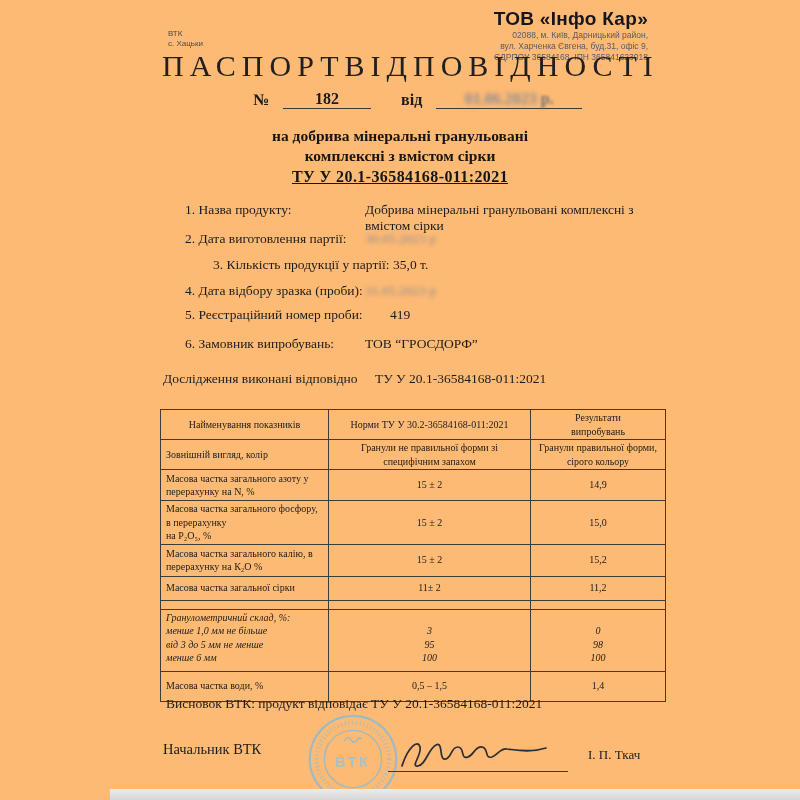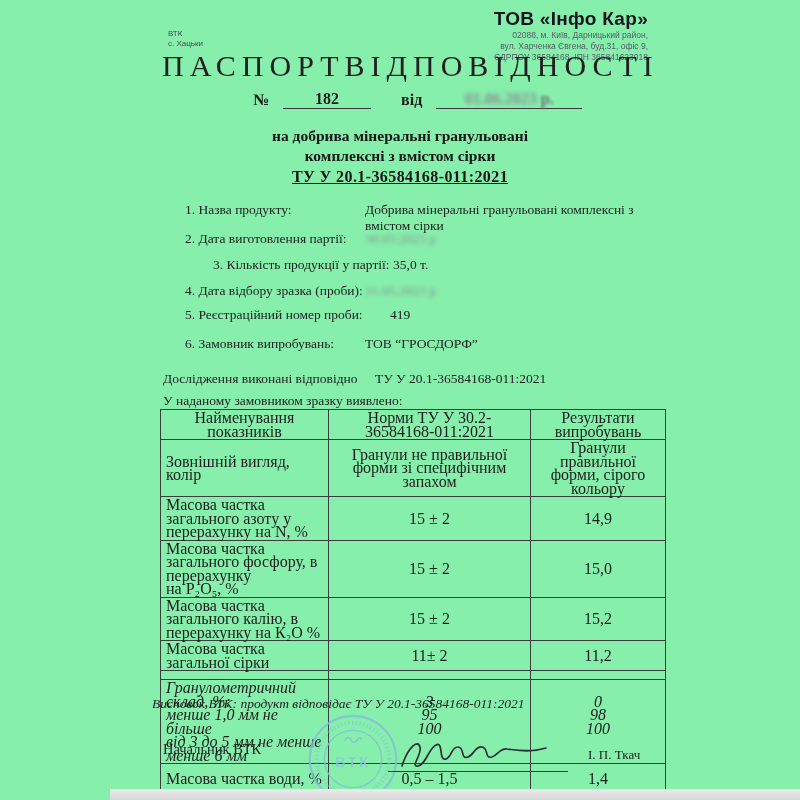--- a/index.html
+++ b/index.html
@@ -1,17 +1,17 @@
 <!DOCTYPE html>
 <html><head>
 <meta charset="utf-8">
 <style>
   html,body{margin:0;padding:0;background:#ffffff;}
   .page{
-    position:relative;width:800px;height:800px;background:#86efac;overflow:hidden;
+    position:relative;width:800px;height:800px;background:#fdba74;overflow:hidden;
     font-family:"Liberation Serif", serif;color:#1c1c1c;
   }
   
   .letterhead{position:absolute;top:8px;right:152px;text-align:right;}
   .company-name{font-family:"Liberation Sans",sans-serif;font-weight:bold;font-size:19px;color:#15151f;letter-spacing:.3px;}
   .address-line{font-family:"Liberation Sans",sans-serif;font-size:8.5px;color:#5a5a66;line-height:11px;}
   .vtk-note{position:absolute;left:168px;top:29px;font-family:"Liberation Sans",sans-serif;font-size:8px;color:#4a4a52;line-height:9.5px;}
   
   .doc-title{position:absolute;left:162px;top:49px;width:494px;display:flex;justify-content:space-between;font-size:30px;letter-spacing:6px;color:#202020;}
   .doc-number-line{position:absolute;left:253px;top:90px;font-size:16px;font-weight:bold;display:flex;align-items:flex-end;}
@@ -29,30 +29,30 @@
   .detail-row{position:absolute;left:185px;width:470px;font-size:13.5px;}
   .detail-label{display:inline-block;}
   .detail-value{position:absolute;left:180px;top:0;width:300px;line-height:16px;}
   .d1{top:202px;} .d2{top:231px;} .d3{top:257px;margin-left:28px;} .d4{top:283px;} .d5{top:307px;} .d6{top:336px;}
   .d5 .detail-value{left:205px;}
   
   .performed-line{position:absolute;left:163px;top:371px;font-size:13.5px;}
   .performed-line .std{margin-left:14px;}
   .sample-line{position:absolute;left:163px;top:393px;font-size:13.5px;}
   
-  table.results{position:absolute;left:160px;top:409px;width:505px;border-collapse:collapse;font-size:16px;table-layout:fixed;}
+  table.results{position:absolute;left:160px;top:409px;width:505px;border-collapse:collapse;font-size:10px;table-layout:fixed;}
   table.results td,table.results th{border:1px solid #3c3c3c;padding:1px 5px;line-height:13.5px;vertical-align:middle;font-weight:normal;white-space:pre-line;}
   col.c1{width:168px;} col.c2{width:202px;} col.c3{width:135px;}
   .cell-name{text-align:left;}
   .cell-center{text-align:center;}
   tr.rh-head{height:28px;} tr.rh-1{height:29px;padding-left:28px;} tr.rh-2{height:31px;} tr.rh-3{height:38px;}
   tr.rh-4{height:32px;} tr.rh-5{height:24px;} tr.rh-sp{height:9px;} tr.rh-6{height:62px;font-style:italic;} tr.rh-7{height:30px;}
   tr.rh-6 td{vertical-align:top;}
   
-  .conclusion{position:absolute;left:152px;top:696px;font-size:13.5px;font-style:italic;}
+  .conclusion{position:absolute;left:166px;top:696px;font-size:13.5px;}
   .position-title{position:absolute;left:163px;top:741px;font-size:14.5px;font-family:Liberation Serif, serif;}
   .signer-name{position:absolute;left:588px;top:747px;font-size:13px;}
   .stamp{position:absolute;left:306px;top:712px;width:94px;height:94px;opacity:.8;filter:blur(.4px);}
   .signature{position:absolute;left:388px;top:733px;width:185px;height:40px;}
   .signature-line{position:absolute;left:388px;top:771px;width:180px;border-top:1.2px solid #3a3a3a;}
   
   .scan-edge{position:absolute;left:110px;right:0;bottom:0;height:11px;background:linear-gradient(#ececec,#d6d6d6);}
 </style>
 </head>
 <body>
@@ -111,21 +111,20 @@
   </div>
   <div class="detail-row d6">
     <span class="detail-label">6.  Замовник випробувань:</span>
     <span class="detail-value">ТОВ “ГРОСДОРФ”</span>
   </div>
 
   <div class="performed-line">
     <span>Дослідження виконані відповідно</span>
     <span class="std">ТУ У 20.1-36584168-011:2021</span>
   </div>
-  <div class="sample-line">У наданому замовником зразку виявлено:</div>
 
   <table class="results">
     <colgroup>
         <col class="c1">
         <col class="c2">
         <col class="c3">
       </colgroup>
     <tbody>
         <tr class="rh-head">
       <th class="cell-center">Найменування показників</th>

